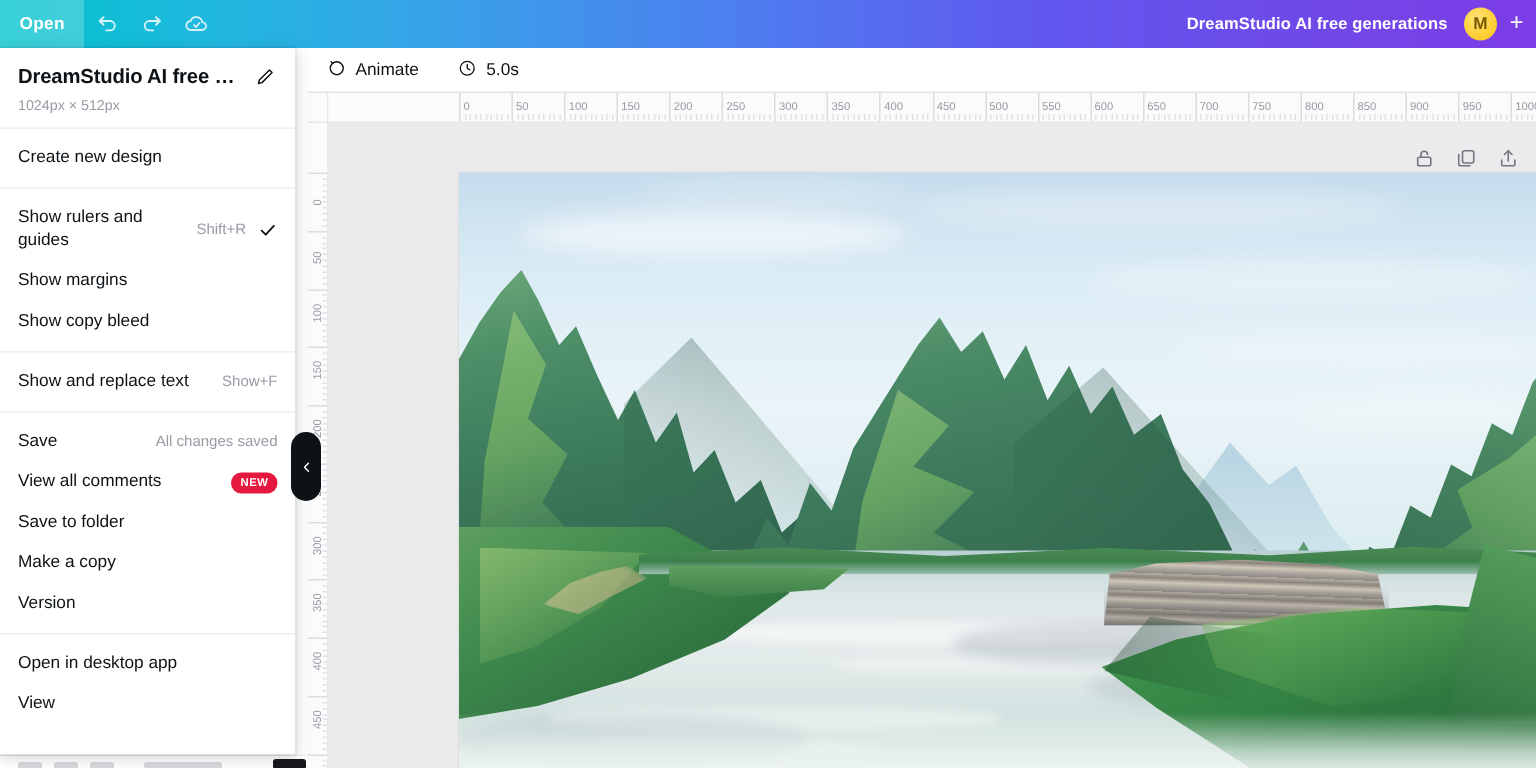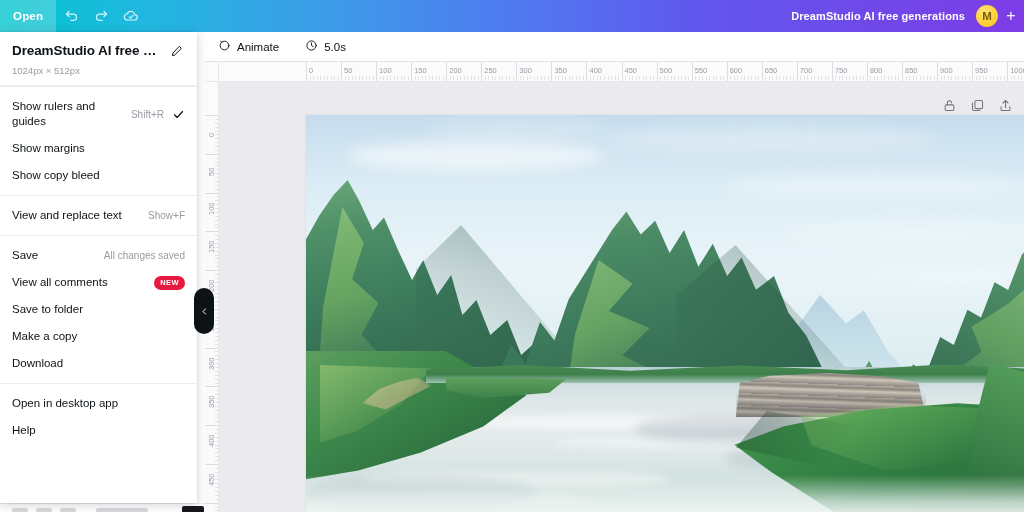--- a/index.html
+++ b/index.html
@@ -813,20 +813,25 @@
         <svg width="14" height="14" viewBox="0 0 24 24" fill="none" stroke="#0d1216" stroke-width="1.7" stroke-linecap="round" stroke-linejoin="round">
           <path d="M16.5 4.5l3 3L8 19l-4 1 1-4z"></path>
         </svg>
       </span>
     </div>
     <div id="menu-dims">1024px × 512px</div>
   </div>
 
   <div class="menu-sep"></div>
 
+  <div class="menu-group">
+    <div class="menu-item">
+      <span class="mi-label">Create new design</span>
+    </div>
+  </div>
 
   <div class="menu-sep"></div>
 
   <div class="menu-group">
     <div class="menu-item tall">
       <span class="mi-label two">Show rulers and guides</span>
       <span class="mi-shortcut">Shift+R</span>
       <span class="mi-check">
         <svg width="13" height="13" viewBox="0 0 24 24" fill="none" stroke="#0d1216" stroke-width="2.2" stroke-linecap="round" stroke-linejoin="round">
           <path d="M4.5 12.5l5 5 10-11"></path>
@@ -838,21 +843,21 @@
     </div>
     <div class="menu-item">
       <span class="mi-label">Show copy bleed</span>
     </div>
   </div>
 
   <div class="menu-sep"></div>
 
   <div class="menu-group">
     <div class="menu-item">
-      <span class="mi-label">View and replace text</span>
+      <span class="mi-label">Show and replace text</span>
       <span class="mi-shortcut">Show+F</span>
     </div>
   </div>
 
   <div class="menu-sep"></div>
 
   <div class="menu-group">
     <div class="menu-item">
       <span class="mi-label">Save</span>
       <span class="mi-right">All changes saved</span>
@@ -861,32 +866,32 @@
       <span class="mi-label">View all comments</span>
       <span class="badge-new">NEW</span>
     </div>
     <div class="menu-item">
       <span class="mi-label">Save to folder</span>
     </div>
     <div class="menu-item">
       <span class="mi-label">Make a copy</span>
     </div>
     <div class="menu-item">
-      <span class="mi-label">Download</span>
+      <span class="mi-label">Version</span>
     </div>
   </div>
 
   <div class="menu-sep"></div>
 
   <div class="menu-group">
     <div class="menu-item">
       <span class="mi-label">Open in desktop app</span>
     </div>
     <div class="menu-item">
-      <span class="mi-label">Help</span>
+      <span class="mi-label">View</span>
     </div>
   </div>
 </div>
 
 <div id="menu-bottom-strip">
   <div class="strip-ghost" style="left:12px; top:4px; width:16px; height:5px;"></div>
   <div class="strip-ghost" style="left:36px; top:4px; width:16px; height:5px;"></div>
   <div class="strip-ghost" style="left:60px; top:4px; width:16px; height:5px;"></div>
   <div class="strip-ghost" style="left:96px; top:4px; width:52px; height:5px;"></div>
   <div class="strip-ghost" style="left:182px; top:2px; width:22px; height:7px; background:#16181c;"></div>

